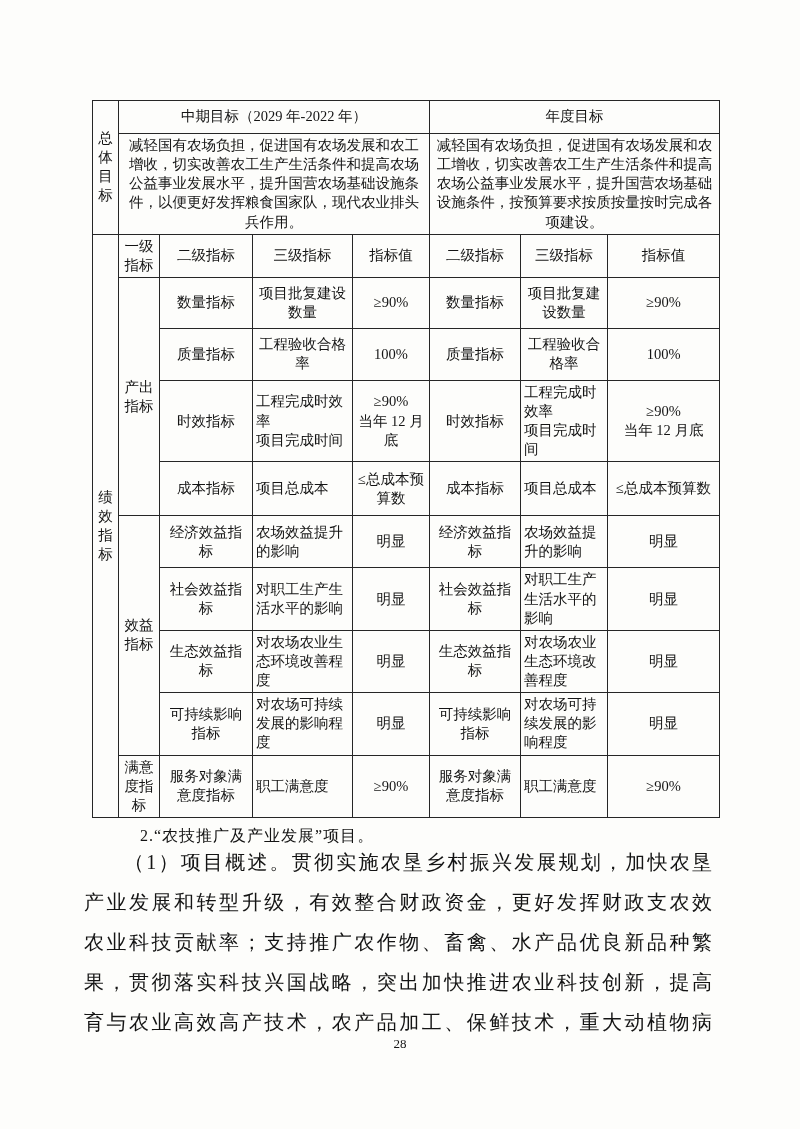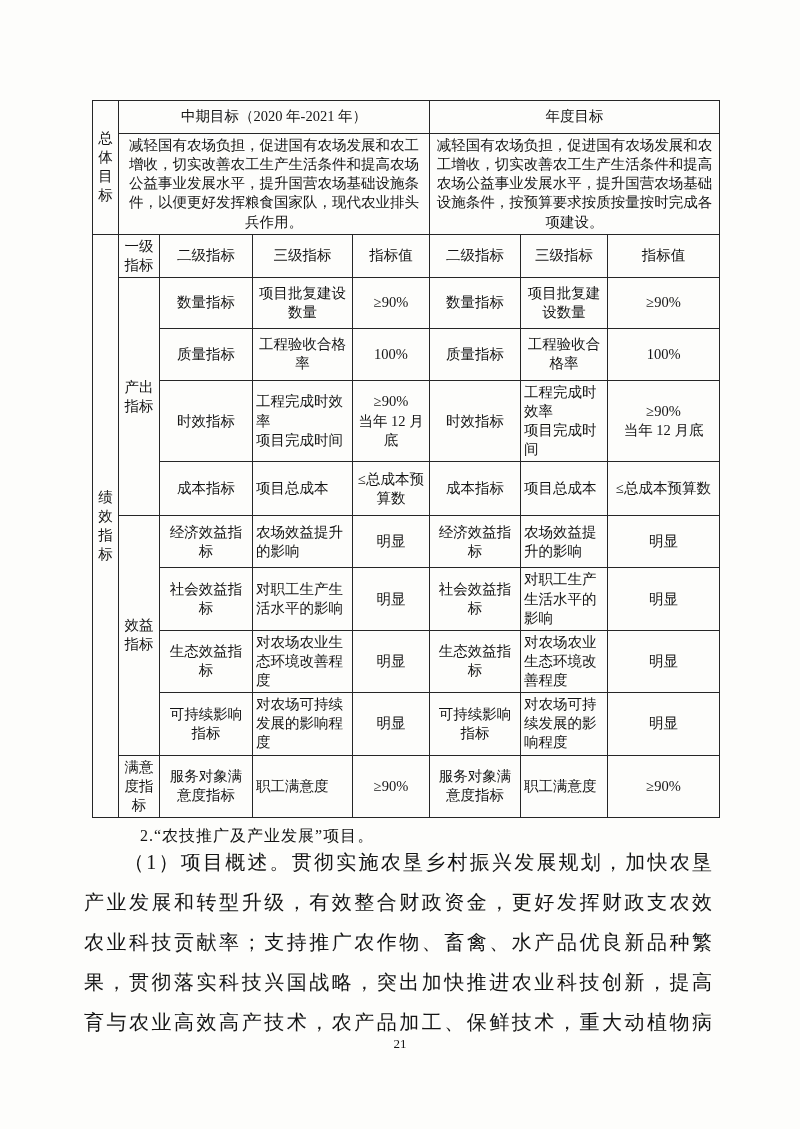--- a/index.html
+++ b/index.html
@@ -99,21 +99,21 @@
         <col style="width:100px">
       <col style="width:77px">
         <col style="width:91px">
         <col style="width:87px">
         <col style="width:112px">
     </colgroup>
 
     <tbody>
         <tr style="height:33px">
       <td class="vhead" rowspan="2">总体目标</td>
-      <td class="colhead" colspan="4">中期目标（2020 年-2021 年）</td>
+      <td class="colhead" colspan="4">中期目标（2029 年-2022 年）</td>
       <td class="colhead" colspan="3">年度目标</td>
     </tr>
     <tr style="height:97px">
       <td class="goal-text" colspan="4">减轻国有农场负担，促进国有农场发展和农工增收，切实改善农工生产生活条件和提高农场公益事业发展水平，提升国营农场基础设施条件，以便更好发挥粮食国家队，现代农业排头兵作用。</td>
       <td class="goal-text center-last" colspan="3">减轻国有农场负担，促进国有农场发展和农工增收，切实改善农工生产生活条件和提高农场公益事业发展水平，提升国营农场基础设施条件，按预算要求按质按量按时完成各项建设。</td>
     </tr>
 
     <tr style="height:43px">
       <td class="vhead" rowspan="10">绩效指标</td>
       <td class="colhead">一级指标</td>
@@ -212,15 +212,15 @@
   <div class="body-heading">2.“农技推广及产业发展”项目。</div>
 
   <div class="body-para">
     <div class="para-line indent">（1）项目概述。贯彻实施农垦乡村振兴发展规划，加快农垦</div>
     <div class="para-line">产业发展和转型升级，有效整合财政资金，更好发挥财政支农效</div>
     <div class="para-line">农业科技贡献率；支持推广农作物、畜禽、水产品优良新品种繁</div>
     <div class="para-line">果，贯彻落实科技兴国战略，突出加快推进农业科技创新，提高</div>
     <div class="para-line">育与农业高效高产技术，农产品加工、保鲜技术，重大动植物病</div>
   </div>
 
-  <div class="page-number">21</div>
+  <div class="page-number">28</div>
 
 </div>
 
 </body></html>

